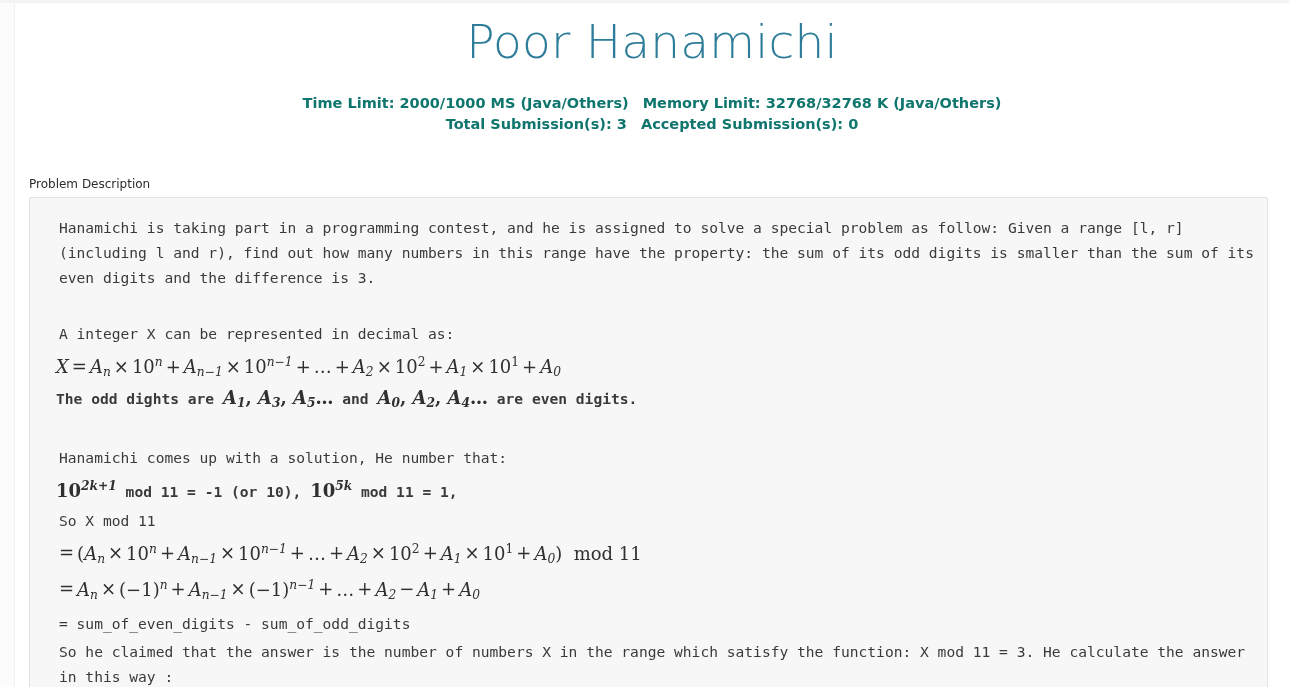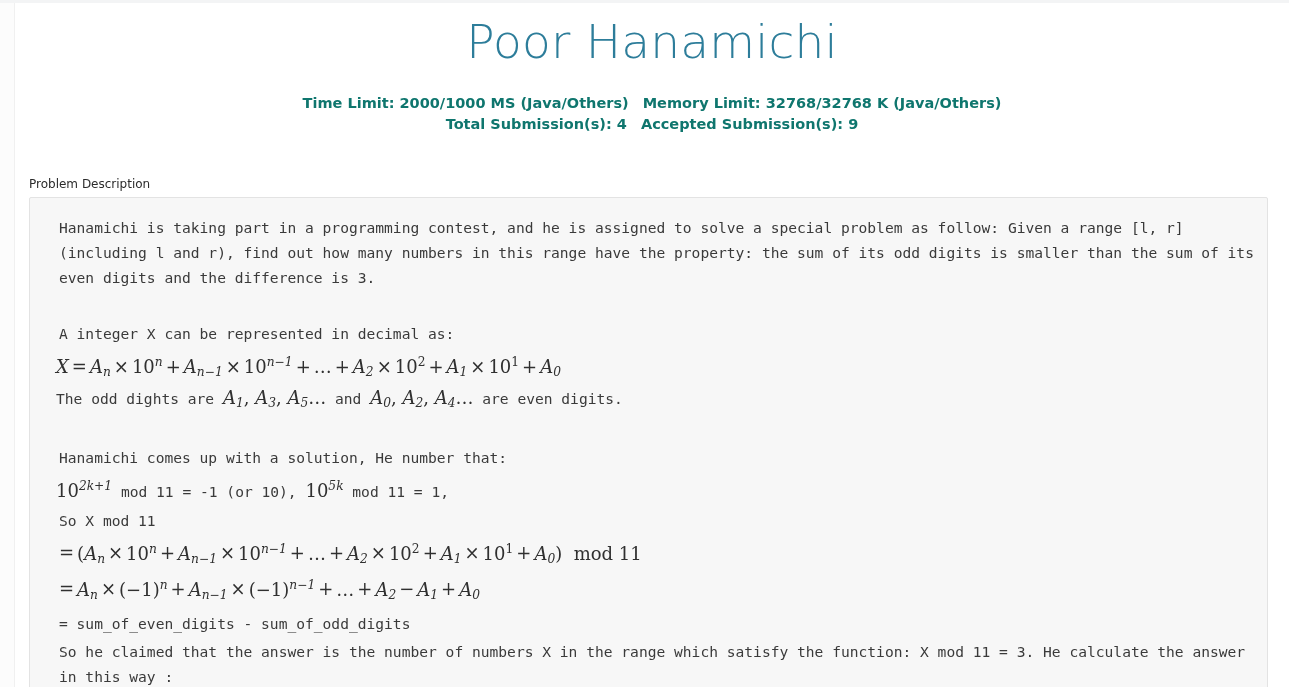--- a/index.html
+++ b/index.html
@@ -120,20 +120,21 @@
   .math .op { font-style: normal; padding: 0 3px; }
   .math .rm { font-style: normal; }
 
   
   .mixed {
     font-family: "DejaVu Sans Mono", monospace;
     font-size: 14.6px;
     line-height: 27px;
     color: #3a3a3a;
     white-space: nowrap;
+    font-weight: bold;
   }
   .mixed .math {
     display: inline;
     font-size: 18px;
   }
 </style>
 </head>
 <body>
 
 <div class="edge-top"></div>
@@ -141,21 +142,21 @@
 
 <div class="page">
 
   <h1 class="problem-title">Poor Hanamichi</h1>
 
   <div class="meta-block">
     <div class="meta-line">
       <span class="meta-item">Time Limit: 2000/1000 MS (Java/Others)</span><span class="meta-gap"></span><span class="meta-item">Memory Limit: 32768/32768 K (Java/Others)</span>
     </div>
     <div class="meta-line">
-      <span class="meta-item">Total Submission(s): 4</span><span class="meta-gap"></span><span class="meta-item">Accepted Submission(s): 9</span>
+      <span class="meta-item">Total Submission(s): 3</span><span class="meta-gap"></span><span class="meta-item">Accepted Submission(s): 0</span>
     </div>
   </div>
 
   <div style="height:42px"></div>
 
   <h2 class="section-heading">Problem Description</h2>
 
   <div class="panel">
 
     <div class="mono para">Hanamichi is taking part in a programming contest, and he is assigned to solve a special problem as follow: Given a range [l, r] (including l and r), find out how many numbers in this range have the property: the sum of its odd digits is smaller than the sum of its even digits and the difference is 3.</div>

